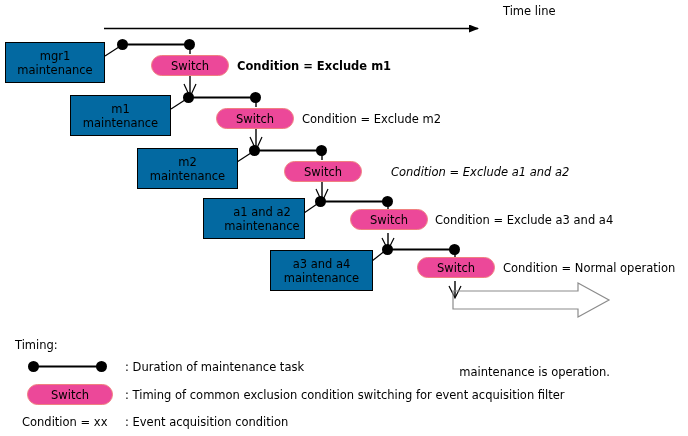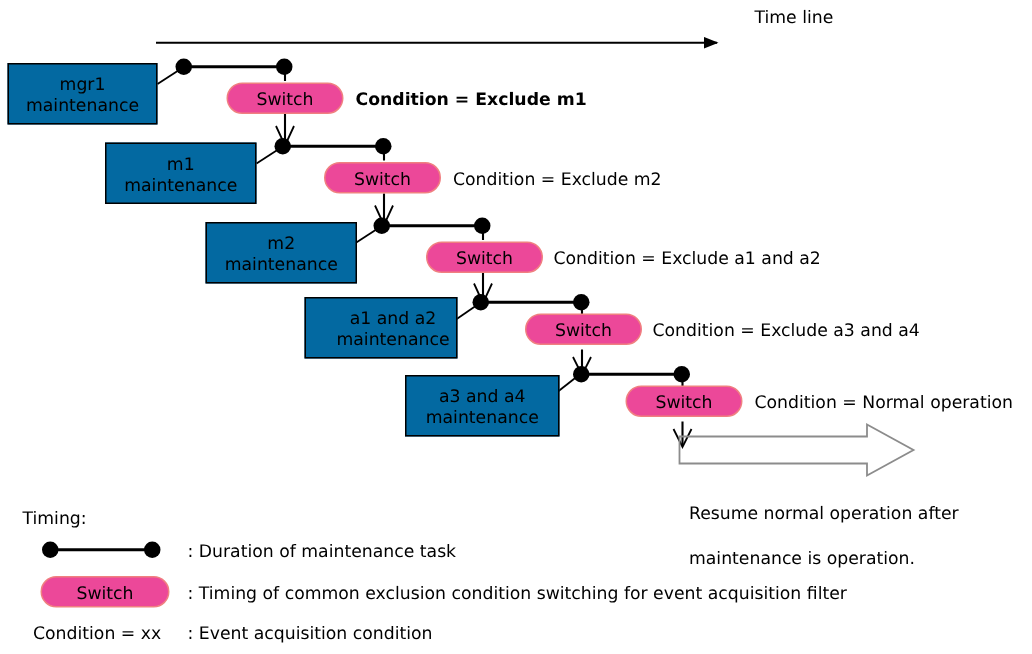--- a/index.html
+++ b/index.html
@@ -111,21 +111,21 @@
 
 <div class="box" style="left:137px;top:148px;width:101px;height:41px;">
   <div>
     <span>m2</span><br>
     <span>maintenance</span>
   </div>
 </div>
 <div class="dot" style="left:249px;top:145px;"></div>
 <div class="dot" style="left:316px;top:145px;"></div>
 <div class="pill" style="left:284px;top:161px;width:78px;">Switch</div>
-<div class="cond" style="left:369px;top:165px;">Condition = Exclude a1 and a2</div>
+<div class="cond" style="left:391px;top:165px;font-style:italic;">Condition = Exclude a1 and a2</div>
 
 <div class="box" style="left:203px;top:198px;width:102px;height:41px;padding-left:16px;">
   <div>
     <span>a1 and a2</span><br>
     <span>maintenance</span>
   </div>
 </div>
 <div class="dot" style="left:315px;top:196px;"></div>
 <div class="dot" style="left:382px;top:196px;"></div>
 <div class="pill" style="left:350px;top:209px;width:78px;">Switch</div>
@@ -136,21 +136,21 @@
     <span>a3 and a4</span><br>
     <span>maintenance</span>
   </div>
 </div>
 <div class="dot" style="left:382px;top:244px;"></div>
 <div class="dot" style="left:449px;top:244px;"></div>
 <div class="pill" style="left:417px;top:257px;width:78px;">Switch</div>
 <div class="cond" style="left:503px;top:261px;">Condition = Normal operation</div>
 
 <div class="resume" style="left:452px;top:320px;">
-  <span>Resume normal operation after</span><br>
+  <br>
   <span>maintenance is operation.</span>
 </div>
 
 <div class="legend-title" style="left:15px;top:338px;">Timing:</div>
 
 <div class="dot" style="left:28px;top:361px;"></div>
 <div class="dot" style="left:96px;top:361px;"></div>
 <div class="legend-text" style="left:125px;top:360px;">: Duration of maintenance task</div>
 
 <div class="pill" style="left:27px;top:384px;width:86px;">Switch</div>

